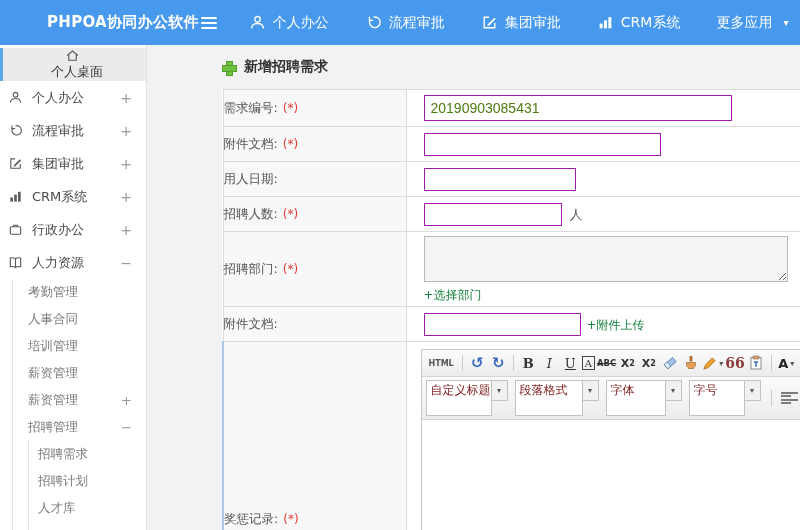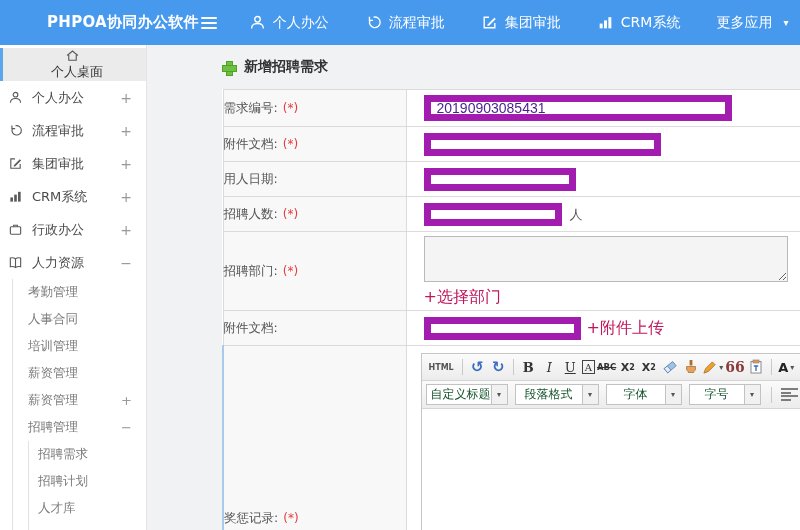--- a/index.html
+++ b/index.html
@@ -43,27 +43,27 @@
                   background:#6cc13e; border:1px solid #53a02c; }
   .plus::after  { content:""; position:absolute; left:0; top:4px; width:13px; height:5px;
                   background:#6cc13e; border:1px solid #53a02c; }
 
   table.form { border-collapse:collapse; margin-left:75px; width:760px; table-layout:fixed; background:#fff; }
   .form th, .form td { border:1px solid #dbdbdb; }
   .form th { width:183px; background:#f8f8f8; font-weight:normal; text-align:left;
              padding-left:0; font-size:12.5px; color:#555; vertical-align:middle; white-space:nowrap;margin-left:29px; }
   .form td { background:#fff; padding-left:17px; vertical-align:middle; }
   .req { color:#e43b3b; margin-left:5px; font-size:12px; }
-  .txt { border:7px solid #a21caf; height:23px; padding:0 6px; font-size:13px; color:#4c1d95; background:#fff; }
+  .txt { border:1px solid #a21caf; height:23px; padding:0 6px; font-size:13px; color:#4d7c0f; background:#fff; }
   .w1 { width:308px; height:26px; font-size:14px; }
   .w2 { width:237px; } .w3 { width:152px; } .w4 { width:138px; } .w6 { width:157px; }
   .suffix { margin-left:8px; color:#555; font-size:13px; }
   .dept-ta { display:block; width:364px; height:46px; background:#f4f4f4; border:1px solid #b9b9b9;
              resize:both; font-family:inherit; }
-  .blue-link { color:#be185d; font-size:16px; text-decoration:none; cursor:pointer; }
+  .blue-link { color:#15803d; font-size:12px; text-decoration:none; cursor:pointer; }
   .under-link { display:inline-block; margin-top:5px; }
   .inline-link { margin-left:6px; }
   tr.editor-row th { border-left:2px solid #a9c9e9; }
   td.editor-cell { vertical-align:top; padding:7px 0 0 14px; }
 
   
   .editor { width:560px; border:1px solid #c6c6c6; background:#fff; }
   .tb { display:flex; align-items:center; background:linear-gradient(#fbfbfb,#ececec);
         border-bottom:1px solid #d5d5d5; padding:3px 4px; gap:2px; }
   .tbtn { height:20px; min-width:19px; display:flex; align-items:center; justify-content:center;
@@ -74,22 +74,22 @@
   .serif { font-family:"DejaVu Serif","Liberation Serif",serif; }
   .b { font-weight:bold; } .i { font-style:italic; } .u { text-decoration:underline; }
   .boxA { border:1px solid #444; font-size:10px; line-height:11px; padding:0 2px; min-width:0; height:14px; }
   .abc { font-size:8.5px; font-weight:bold; text-decoration:line-through; }
   .supsub { font-size:11px; font-weight:bold; }
   .supsub sup, .supsub sub { font-size:8px; }
   .quote66 { font-family:"DejaVu Serif","Liberation Serif",serif; font-weight:bold; color:#8b3a3a; font-size:14px; }
   .fontA { font-weight:bold; font-size:13px; color:#222; }
   .mini-caret { font-size:8px; color:#555; margin-left:2px; }
   .combo { display:flex; margin-right:5px; cursor:pointer; }
-  .combo-box { background:#fff; border:1px solid #c2c2c2; height:21px; line-height:19px;
-               font-size:12px; color:#14532d; padding:0 4px; white-space:nowrap; overflow:hidden;text-align:center; }
+  .combo-box { background:#fff; border:1px solid #c2c2c2; height:36px; line-height:19px;
+               font-size:12px; color:#7f1d1d; padding:0 4px; white-space:nowrap; overflow:hidden; }
   .cw1{width:66px;} .cw2{width:68px;} .cw3{width:60px;} .cw4{width:56px;}
   .combo-arr { width:16px; height:21px; border:1px solid #c2c2c2; border-left:0; background:#f1f1f1;
                display:flex; align-items:center; justify-content:center; font-size:8px; color:#555; }
   .al { display:flex; flex-direction:column; justify-content:space-between; width:17px; height:13px;
         margin:0 4px; cursor:pointer; }
   .al i { display:block; height:2px; background:#7d7d7d; width:100%; }
   .al.l i:nth-child(even) { width:62%; }
   .edit-area { height:276px; background:#fff; }
 </style>
 </head>

